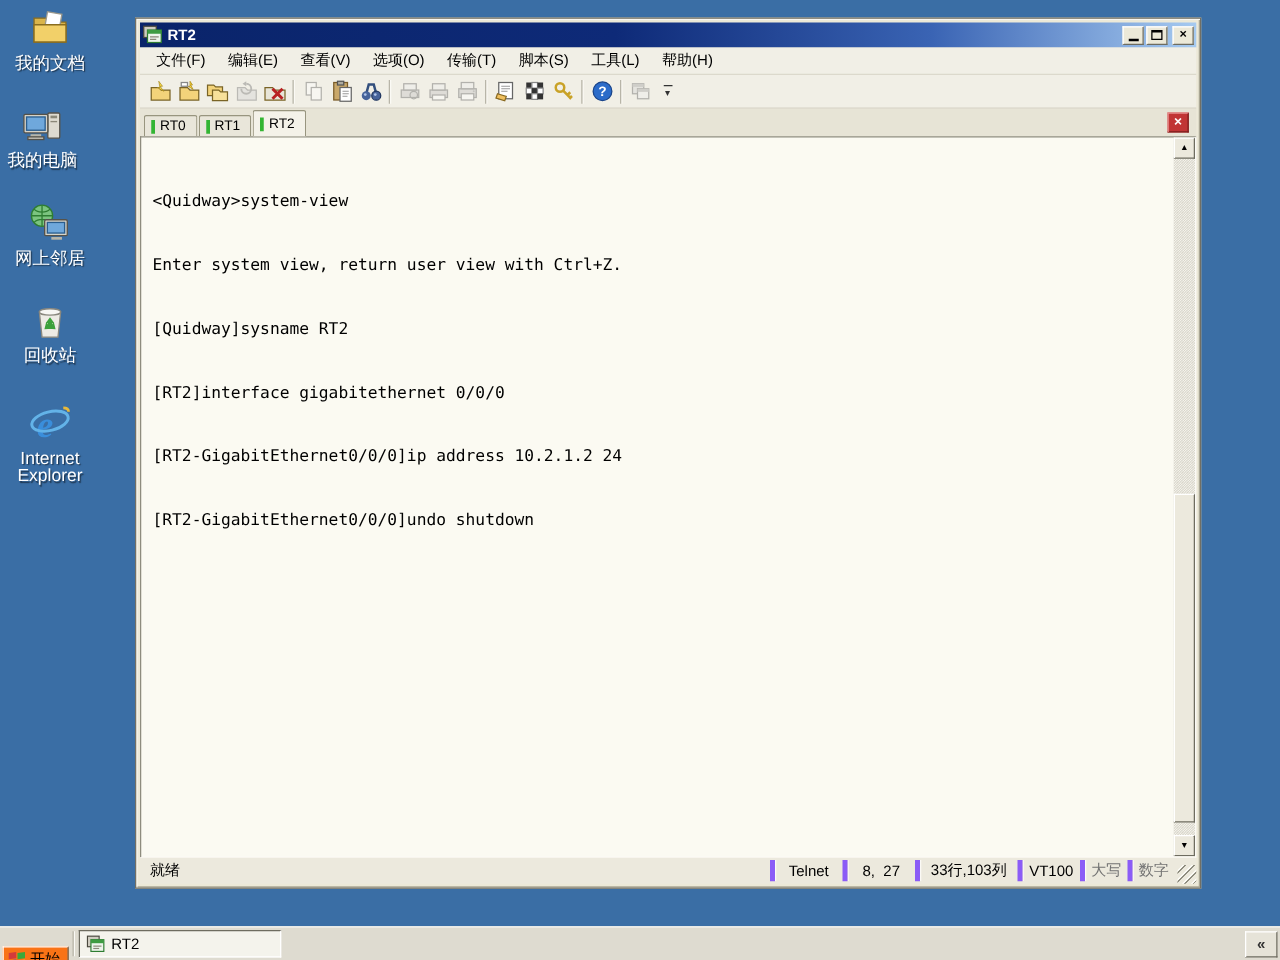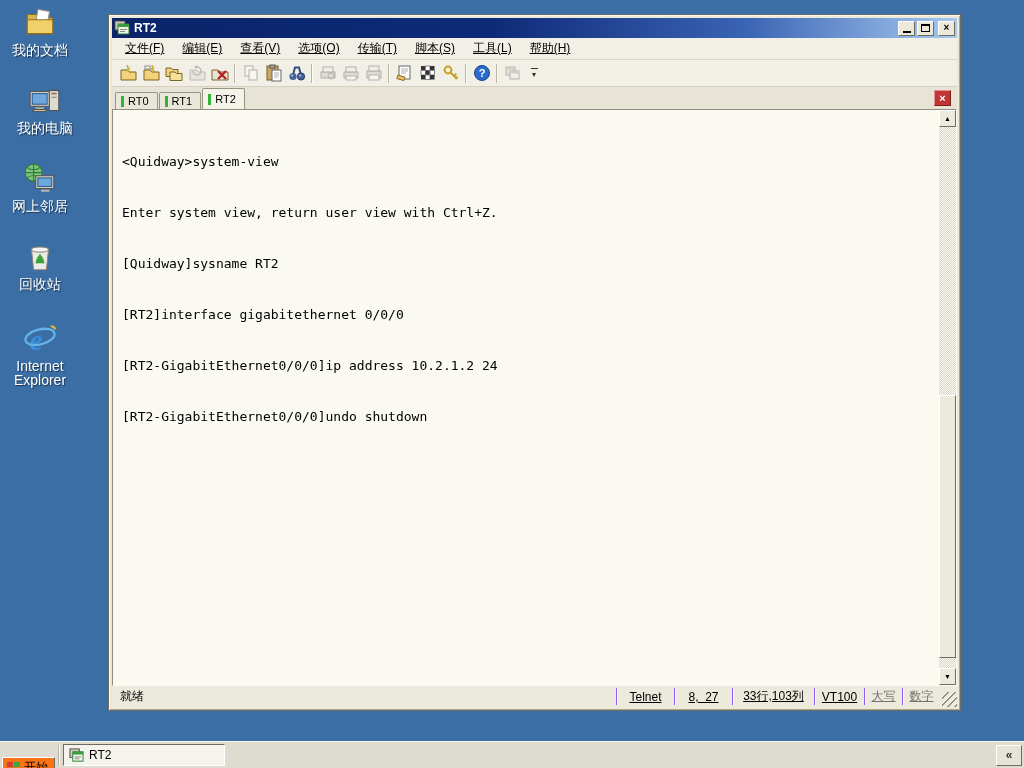--- a/index.html
+++ b/index.html
@@ -25,21 +25,21 @@
   .titlebar .ttext { color:#fff; font-weight:bold; font-size:12px; flex:1; }
   .winbtn { width:17px; height:15px; margin-left:2px; background:#ECE9D8; border:1px solid #fff;
             border-right-color:#6E6C60; border-bottom-color:#6E6C60; display:flex; align-items:center;
             justify-content:center; font-size:10px; font-weight:bold; color:#000; cursor:pointer;
             line-height:1; }
   .winbtn .minbar { width:8px; height:2px; background:#000; margin-top:7px; }
   .winbtn .maxbox { width:9px; height:8px; border:1px solid #000; border-top-width:2px; }
 
   .menubar { height:22px; flex:0 0 22px; display:flex; align-items:center; background:#F1EFE6;
              border-bottom:1px solid #DCD9CC; padding-left:4px; }
-  .menu-item { padding:3px 9px; cursor:pointer; color:#000;text-decoration:underline; }
+  .menu-item { padding:3px 9px; cursor:pointer; color:#000; }
 
   .toolbar { height:27px; flex:0 0 27px; display:flex; align-items:center; background:#F1EFE6;
              border-bottom:1px solid #D5D2C4; padding-left:4px; }
   .tbtn { width:23px; height:23px; display:flex; align-items:center; justify-content:center; cursor:pointer; }
   .tbtn svg { width:18px; height:18px; }
   .tbtn.disabled { filter:grayscale(1) opacity(.45); cursor:default; }
   .tsep { width:2px; height:19px; border-left:1px solid #B8B5A8; border-right:1px solid #FBFAF5; margin:0 3px; }
   .tb-overflow { margin-left:4px; width:12px; display:flex; flex-direction:column; align-items:center;
                  font-size:8px; color:#333; cursor:pointer; }
   .tb-overflow .bar { width:7px; height:1px; background:#333; margin-bottom:1px; }
@@ -70,22 +70,22 @@
   .sb-btn { position:absolute; left:0; width:17px; height:17px; background:#ECE9DD; border:1px solid #fff;
             border-right-color:#6E6C60; border-bottom-color:#6E6C60; font-size:7px; color:#000;
             display:flex; align-items:center; justify-content:center; cursor:pointer; }
   .sb-up { top:0; } .sb-down { bottom:0; }
   .sb-thumb { position:absolute; left:0; top:285px; width:17px; height:263px; background:#ECE9DD;
               border:1px solid #fff; border-right-color:#6E6C60; border-bottom-color:#6E6C60; cursor:grab; }
 
   .statusbar { height:21px; flex:0 0 21px; background:#ECE9DD; display:flex; align-items:center;
                font-size:12px; color:#000; padding-left:8px; }
   .sb-ready { flex:1; }
-  .sb-panel { border-left:1px solid #8b5cf6; box-shadow:inset 1px 0 0 #FBFAF5; height:17px;
-              display:flex; align-items:center; justify-content:center; white-space:pre;text-decoration:underline; }
+  .sb-panel { border-left:4px solid #8b5cf6; box-shadow:inset 1px 0 0 #FBFAF5; height:17px;
+              display:flex; align-items:center; justify-content:center; white-space:pre; }
   .sb-panel.dim { color:#737373; }
   .p-proto { width:58px; } .p-cursor { width:58px; } .p-size { width:82px; }
   .p-emu { width:50px; } .p-caps { width:38px; } .p-num { width:38px; }
   .sb-grip { width:15px; height:15px; margin-left:2px; align-self:flex-end;
              background:repeating-linear-gradient(135deg,transparent 0 3px,#FBFAF5 3px 4px,#908E80 4px 5px); }
 
   
   .taskbar { position:absolute; left:0; bottom:0; width:1024px; height:27px; background:#DEDBD0;
              border-top:1px solid #F8F7F3; display:flex; align-items:center; padding:2px 2px; }
   .startbtn { height:22px; padding:0 6px 0 3px; display:flex; align-items:center; gap:3px;
@@ -112,21 +112,21 @@
 
   <div class="desk-icon" style="left:6px; top:6px;">
     <svg class="ico" viewBox="0 0 32 32">
       <path d="M4 8 L13 8 L16 11 L28 11 L28 26 L4 26 Z" fill="#D9B44A" stroke="#8A6D1F"></path>
       <rect x="13" y="4" width="11" height="13" fill="#FFFFFF" stroke="#9A988C" transform="rotate(10 18 10)"></rect>
       <path d="M4 13 L28 13 L28 26 L4 26 Z" fill="#F2D069" stroke="#8A6D1F"></path>
     </svg>
     <div class="lbl">我的文档</div>
   </div>
 
-  <div class="desk-icon" style="left:11px; top:84px;">
+  <div class="desk-icon" style="left:0; top:84px;">
     <svg class="ico" viewBox="0 0 32 32">
       <rect x="20" y="6" width="9" height="19" rx="1" fill="#DEDBD0" stroke="#55524A"></rect>
       <rect x="22" y="8" width="5" height="2" fill="#8B8878"></rect>
       <rect x="22" y="12" width="5" height="1" fill="#8B8878"></rect>
       <rect x="2" y="7" width="18" height="14" rx="1" fill="#D6D3C8" stroke="#55524A"></rect>
       <rect x="4" y="9" width="14" height="10" fill="#6FA8DC" stroke="#2B5E8E"></rect>
       <rect x="7" y="22" width="8" height="2" fill="#B8B5A8"></rect>
       <rect x="5" y="24" width="12" height="2" fill="#C9C6BA" stroke="#55524A"></rect>
     </svg>
     <div class="lbl">我的电脑</div>

